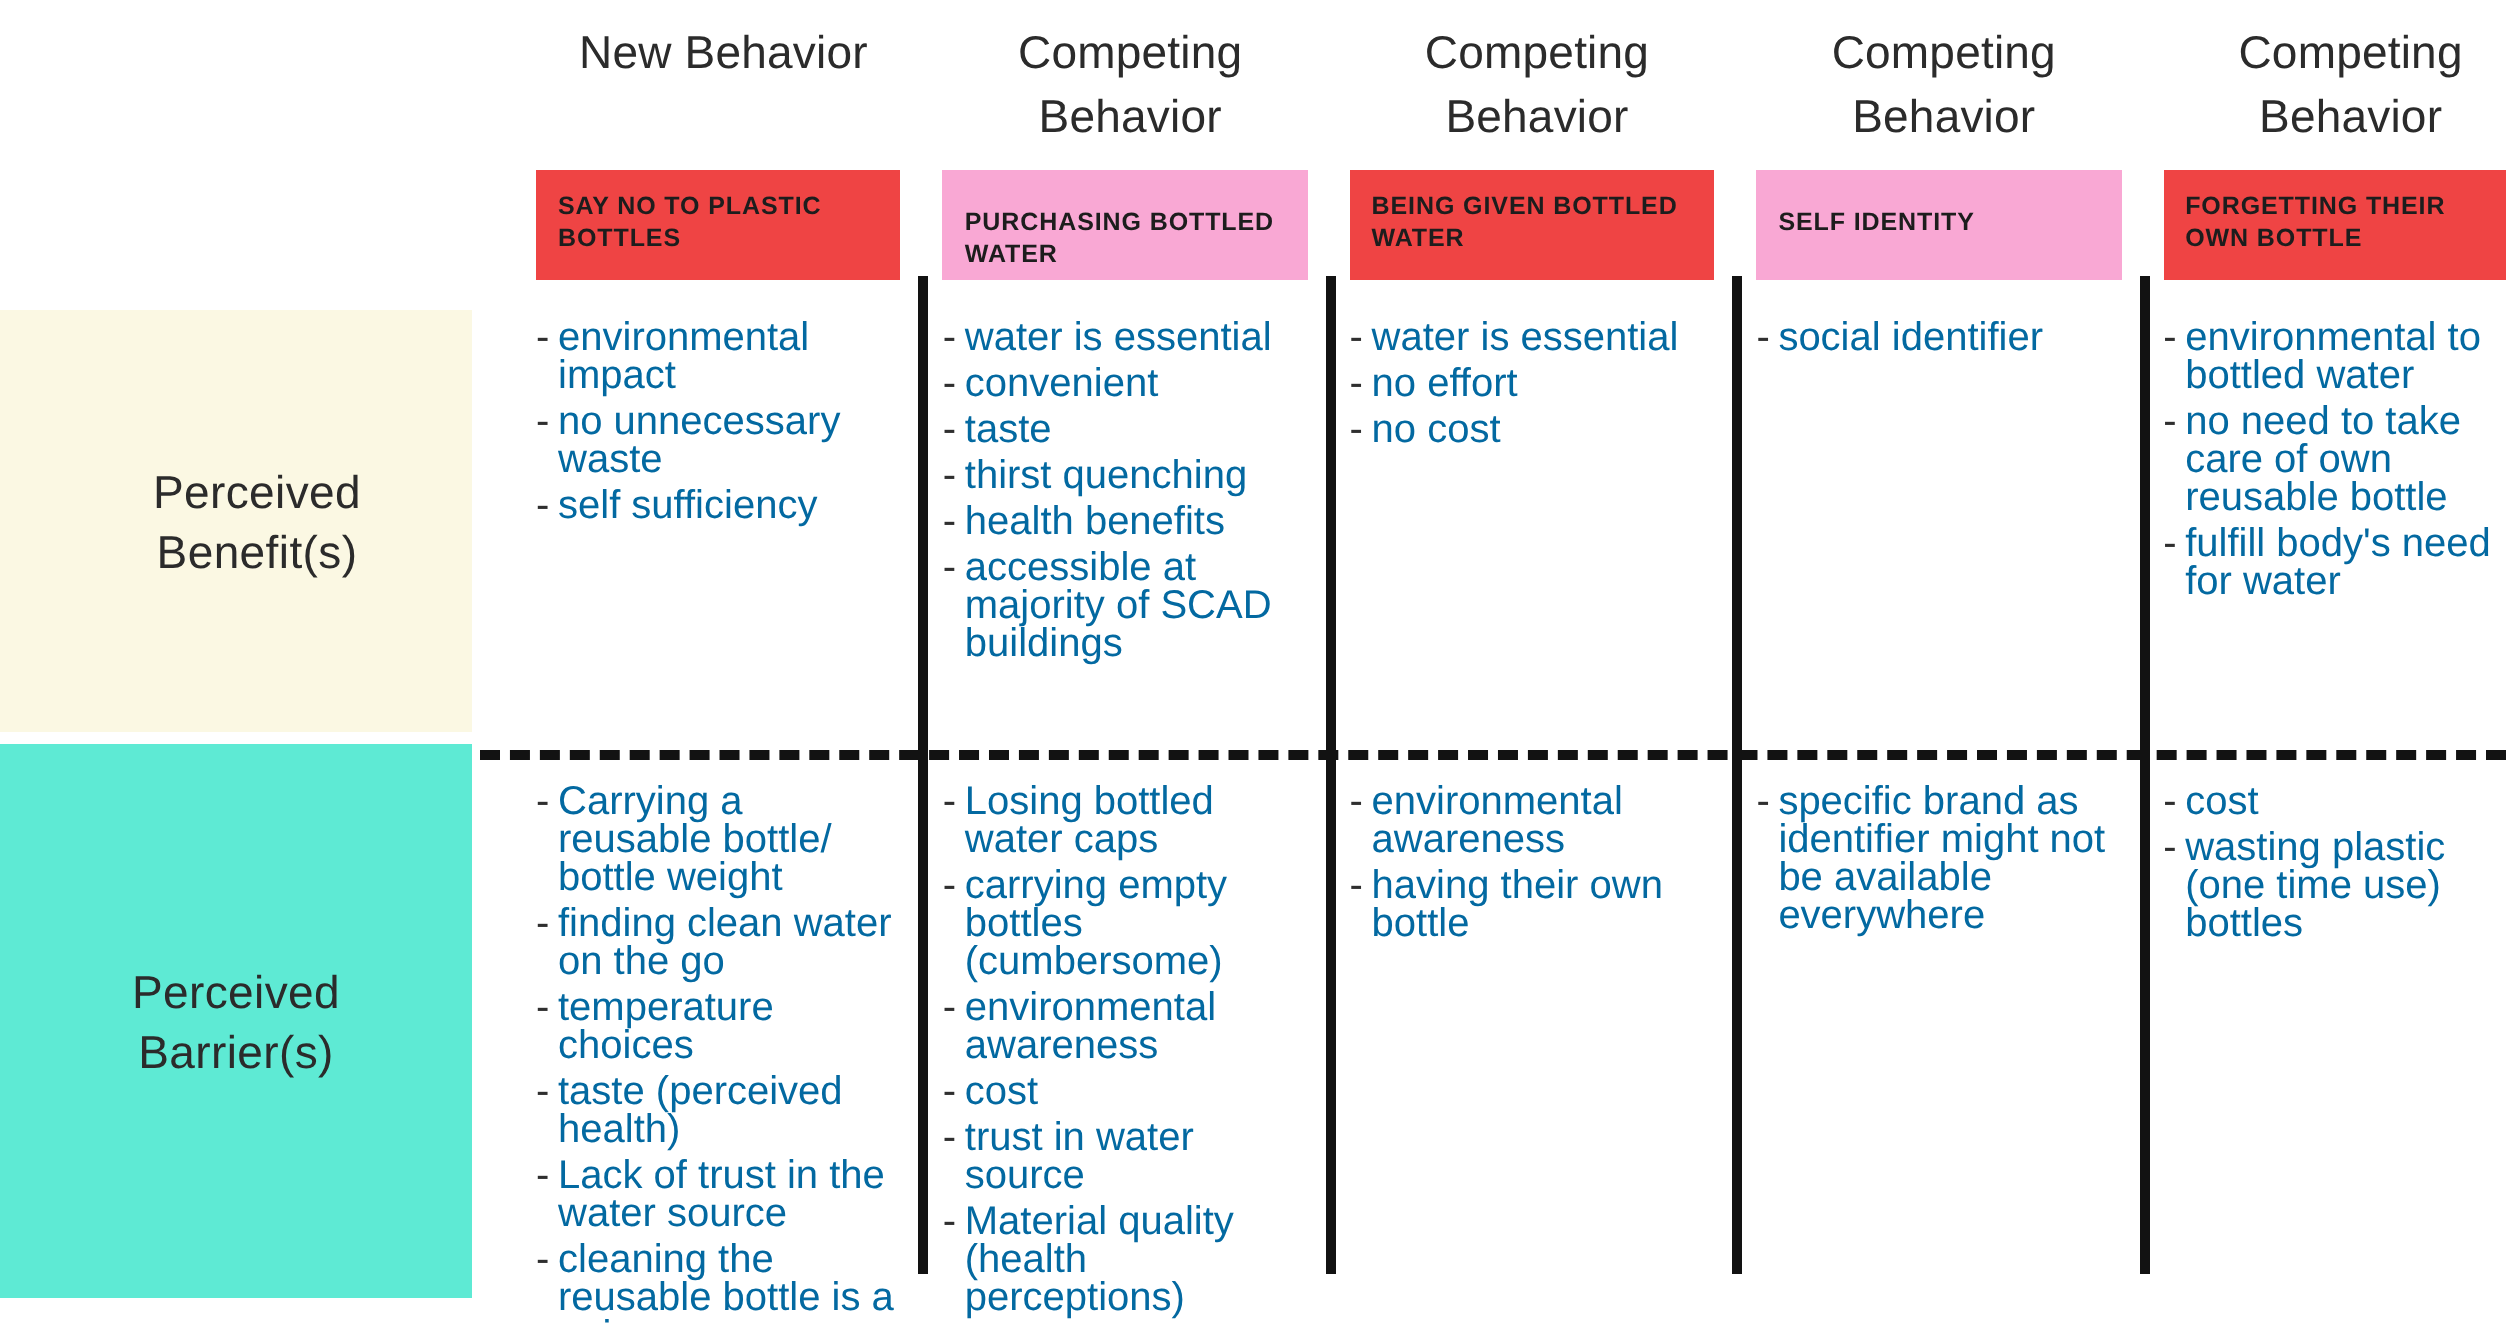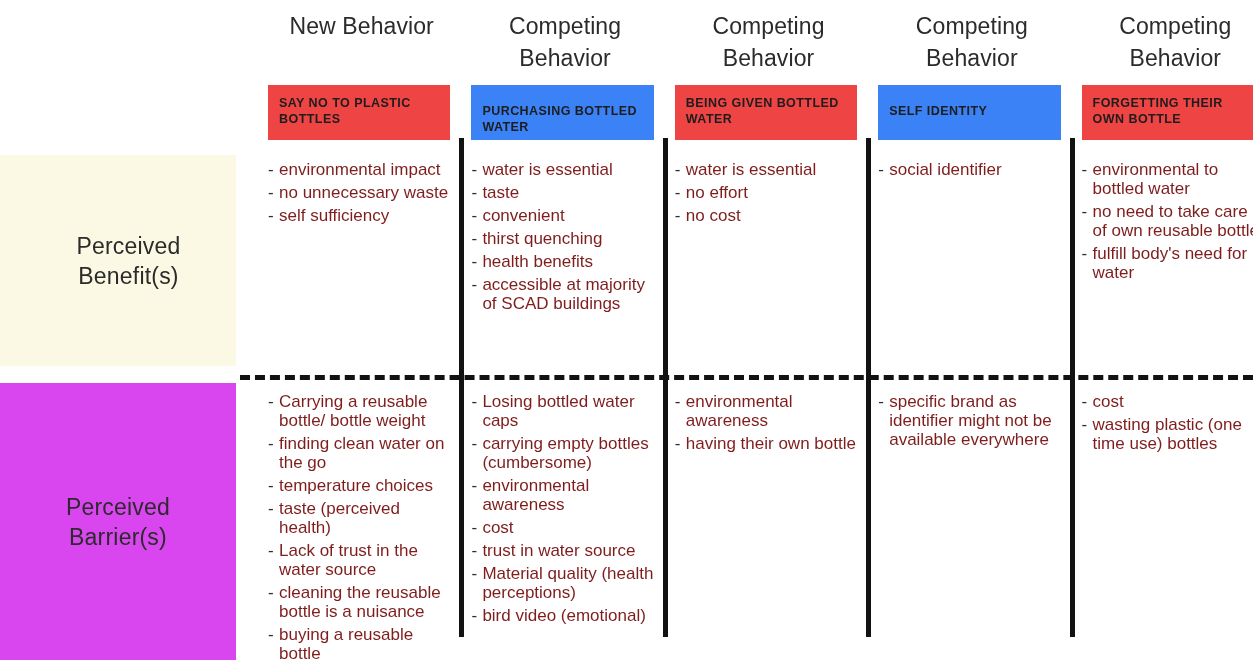--- a/index.html
+++ b/index.html
@@ -41,23 +41,23 @@
     color: #2b2b2b;
     letter-spacing: 0.2px;
   }
   #rowblock-benefit {
     top: 155px;
     height: 211px;
     background: #fbf8e3;
     padding-left: 35px;
   }
   #rowblock-barrier {
-    top: 383px;
+    top: 372px;
     height: 277px;
-    background: #d946ef;
+    background: #5eead4;
   }
 
   
   .cols {
     position: absolute;
     top: 0;
     left: 236px;
     width: 1017px;
     height: 662px;
     display: grid;
@@ -115,43 +115,43 @@
   }
   .chip-text {
     font-size: 12.5px;
     line-height: 16px;
     font-weight: bold;
     letter-spacing: 0.45px;
     color: #1d1d1d;
     text-transform: uppercase;
   }
   .chip.gray  { background: #ef4444; }
-  .chip.cream { background: #3b82f6; }
+  .chip.cream { background: #f9a8d4; }
   .chip.cream .chip-text { padding-top: 8px; }
 
   
   .cell {
     position: absolute;
     left: 8px;
     right: 13px;
     box-sizing: border-box;
   }
   .cell-benefit  { top: 160px; height: 205px; }
   .cell-barrier  { top: 392px; height: 265px; }
 
   .bullets {
     list-style: none;
     margin: 0;
     padding: 0;
   }
   .bullets li {
     position: relative;
-    font-size: 17px;
+    font-size: 20px;
     line-height: 19px;
-    color: #7f1d1d;
+    color: #0369a1;
     padding-left: 11px;
     margin-bottom: 4px;
   }
   .bullets li::before {
     content: "-";
     position: absolute;
     left: 0;
     top: 0;
     color: #2f2f2f;
   }
@@ -214,22 +214,22 @@
       <div class="divider"></div>
       <div class="caption">
         <div class="caption-text">Competing Behavior</div>
       </div>
       <div class="chip cream">
         <div class="chip-text">PURCHASING BOTTLED WATER</div>
       </div>
       <div class="cell cell-benefit">
         <ul class="bullets">
           <li>water is essential</li>
+          <li>convenient</li>
           <li>taste</li>
-          <li>convenient</li>
           <li>thirst quenching</li>
           <li>health benefits</li>
           <li>accessible at majority of SCAD buildings</li>
         </ul>
       </div>
       <div class="cell cell-barrier">
         <ul class="bullets">
           <li>Losing bottled water caps</li>
           <li>carrying empty bottles (cumbersome)</li>
           <li>environmental awareness</li>

